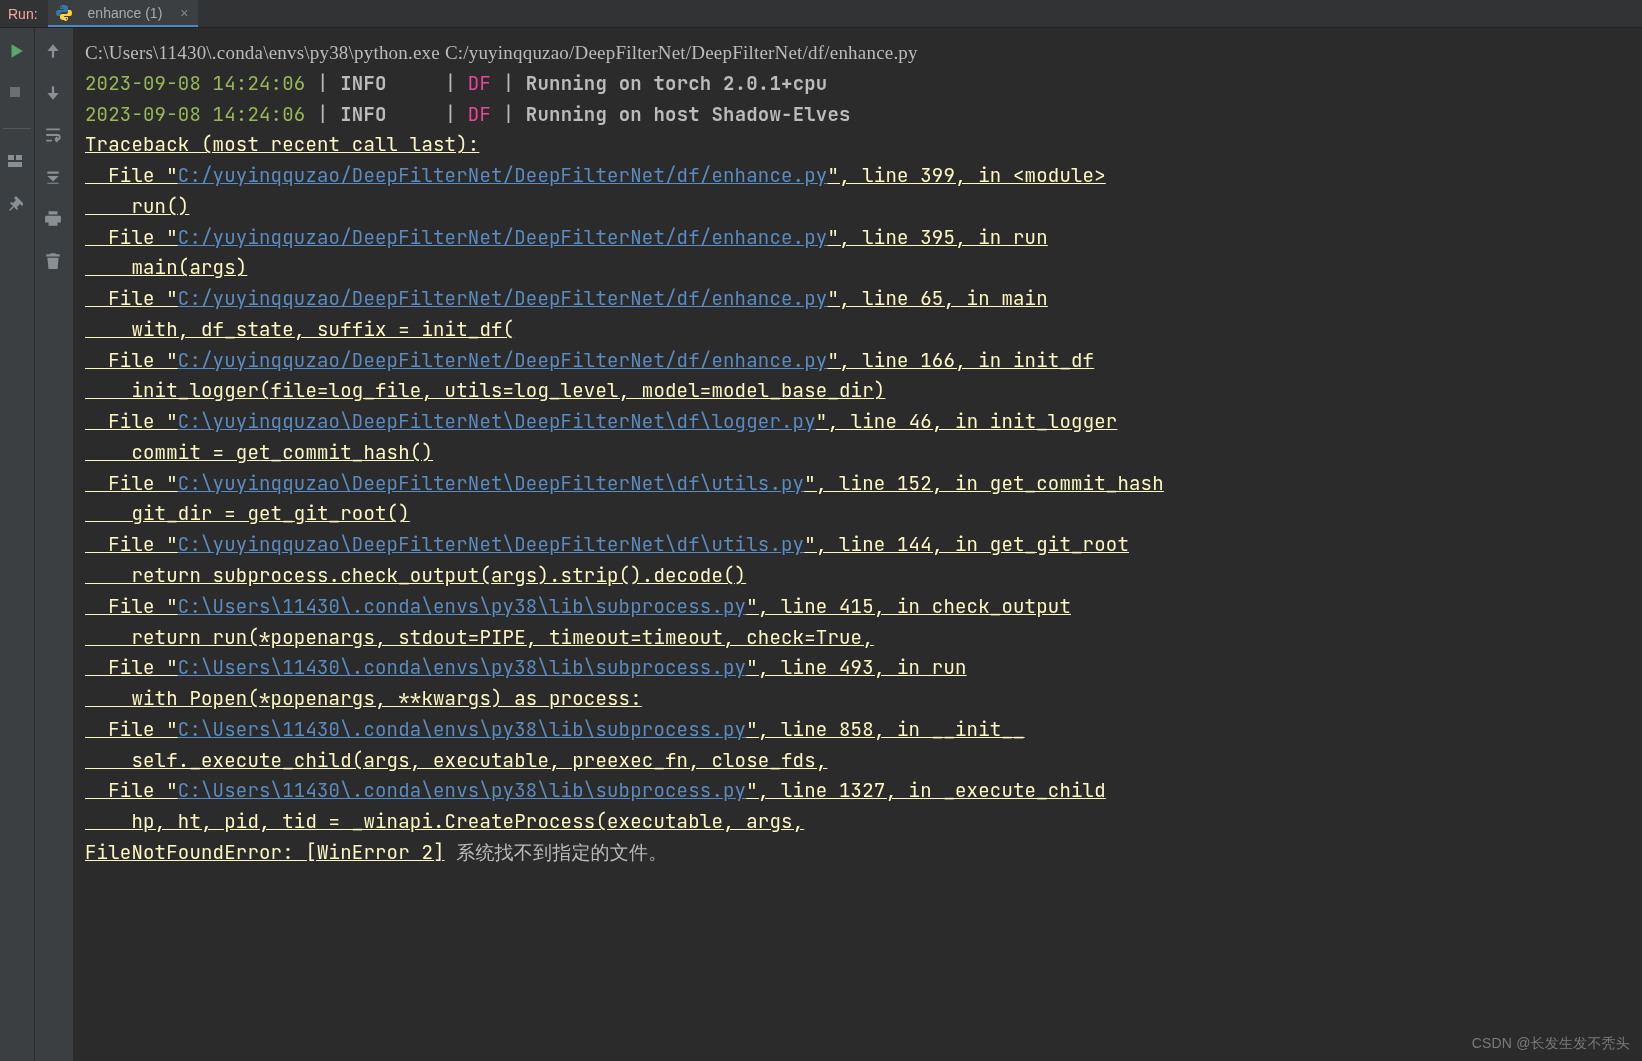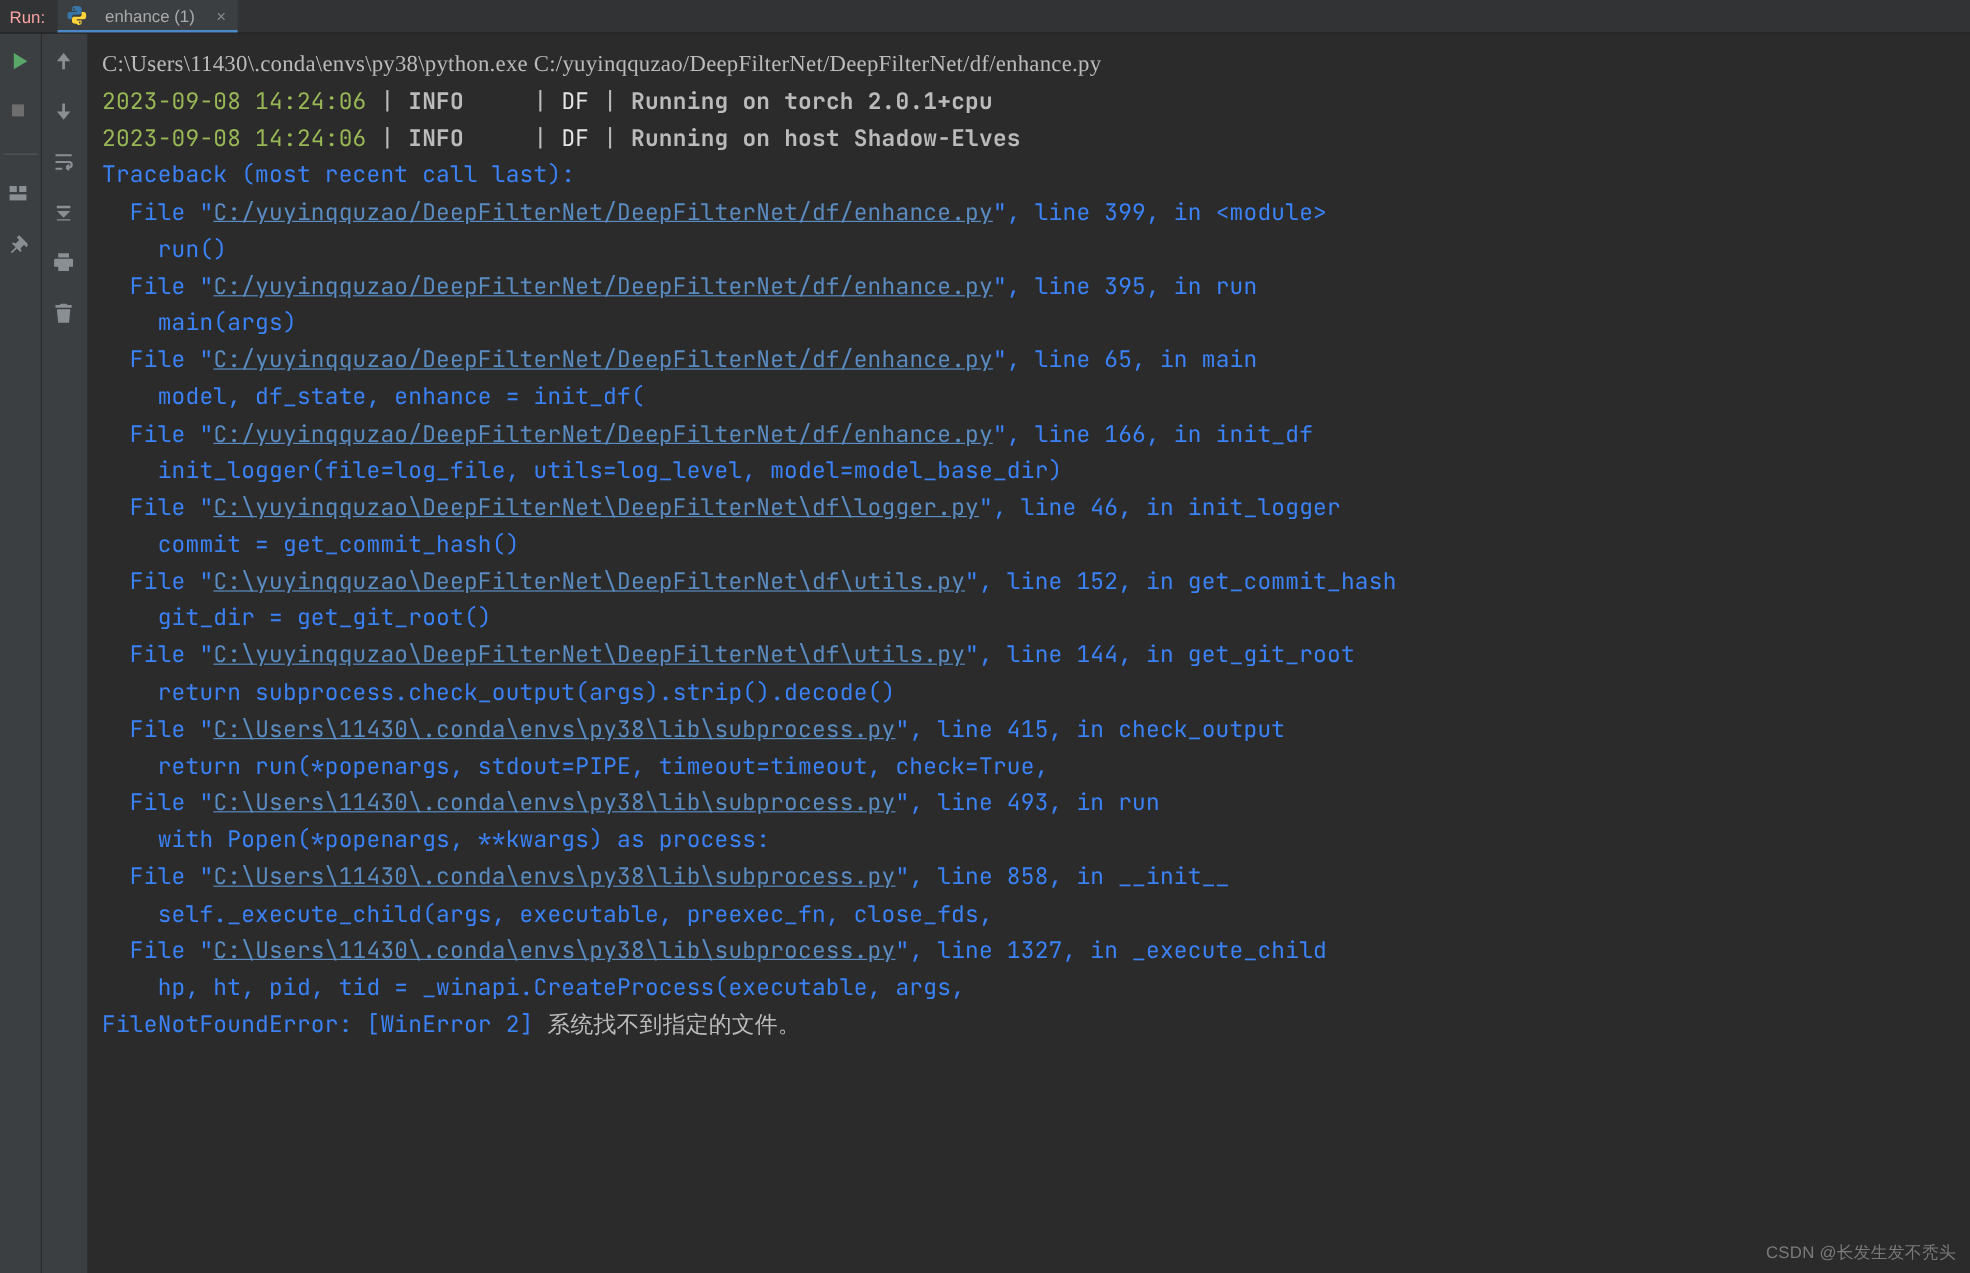--- a/index.html
+++ b/index.html
@@ -87,23 +87,23 @@
     white-space: pre;
     line-height: 1.62;
     overflow: hidden;
     position: relative;
     letter-spacing: 0.2px;
   }
   .cmd { color: #bbb; font-family: Liberation Serif, serif; }
   .ts { color: #98b755; }
   .pipe { color: #bbb; }
   .level { color: #bbb; font-weight: 600; }
-  .df { color: #e5e5e5; margin-top: 20px; }
+  .df { color: #ec4899; margin-top: 20px; }
   .msg { color: #bbb; font-weight: 600; text-align: center;}
-  .tb { color: #3b82f6; }
+  .tb { color: #fef9c3; text-decoration: underline; }
   .link { color: #5a8bc1; text-decoration: underline; cursor: pointer; }
   .err-msg { color: #bbb; }
   .watermark {
     position: absolute;
     right: 12px;
     bottom: 6px;
     font-family: -apple-system, 'Segoe UI', sans-serif;
     font-size: 14px;
     color: #7a7a7a;
     margin-top: 12px;
@@ -190,21 +190,21 @@
 
   <div class="console" id="console"><span class="cmd">C:\Users\11430\.conda\envs\py38\python.exe C:/yuyinqquzao/DeepFilterNet/DeepFilterNet/df/enhance.py</span>
 <span class="ts">2023-09-08 14:24:06</span><span class="pipe"> | </span><span class="level">INFO    </span><span class="pipe"> | </span><span class="df">DF</span><span class="pipe"> | </span><span class="msg">Running on torch 2.0.1+cpu</span>
 <span class="ts">2023-09-08 14:24:06</span><span class="pipe"> | </span><span class="level">INFO    </span><span class="pipe"> | </span><span class="df">DF</span><span class="pipe"> | </span><span class="msg">Running on host Shadow-Elves</span>
 <span class="tb">Traceback (most recent call last):</span>
 <span class="tb">  File "</span><span class="link">C:/yuyinqquzao/DeepFilterNet/DeepFilterNet/df/enhance.py</span><span class="tb">", line 399, in &lt;module&gt;</span>
 <span class="tb">    run()</span>
 <span class="tb">  File "</span><span class="link">C:/yuyinqquzao/DeepFilterNet/DeepFilterNet/df/enhance.py</span><span class="tb">", line 395, in run</span>
 <span class="tb">    main(args)</span>
 <span class="tb">  File "</span><span class="link">C:/yuyinqquzao/DeepFilterNet/DeepFilterNet/df/enhance.py</span><span class="tb">", line 65, in main</span>
-<span class="tb">    model, df_state, enhance = init_df(</span>
+<span class="tb">    with, df_state, suffix = init_df(</span>
 <span class="tb">  File "</span><span class="link">C:/yuyinqquzao/DeepFilterNet/DeepFilterNet/df/enhance.py</span><span class="tb">", line 166, in init_df</span>
 <span class="tb">    init_logger(file=log_file, utils=log_level, model=model_base_dir)</span>
 <span class="tb">  File "</span><span class="link">C:\yuyinqquzao\DeepFilterNet\DeepFilterNet\df\logger.py</span><span class="tb">", line 46, in init_logger</span>
 <span class="tb">    commit = get_commit_hash()</span>
 <span class="tb">  File "</span><span class="link">C:\yuyinqquzao\DeepFilterNet\DeepFilterNet\df\utils.py</span><span class="tb">", line 152, in get_commit_hash</span>
 <span class="tb">    git_dir = get_git_root()</span>
 <span class="tb">  File "</span><span class="link">C:\yuyinqquzao\DeepFilterNet\DeepFilterNet\df\utils.py</span><span class="tb">", line 144, in get_git_root</span>
 <span class="tb">    return subprocess.check_output(args).strip().decode()</span>
 <span class="tb">  File "</span><span class="link">C:\Users\11430\.conda\envs\py38\lib\subprocess.py</span><span class="tb">", line 415, in check_output</span>
 <span class="tb">    return run(*popenargs, stdout=PIPE, timeout=timeout, check=True,</span>

